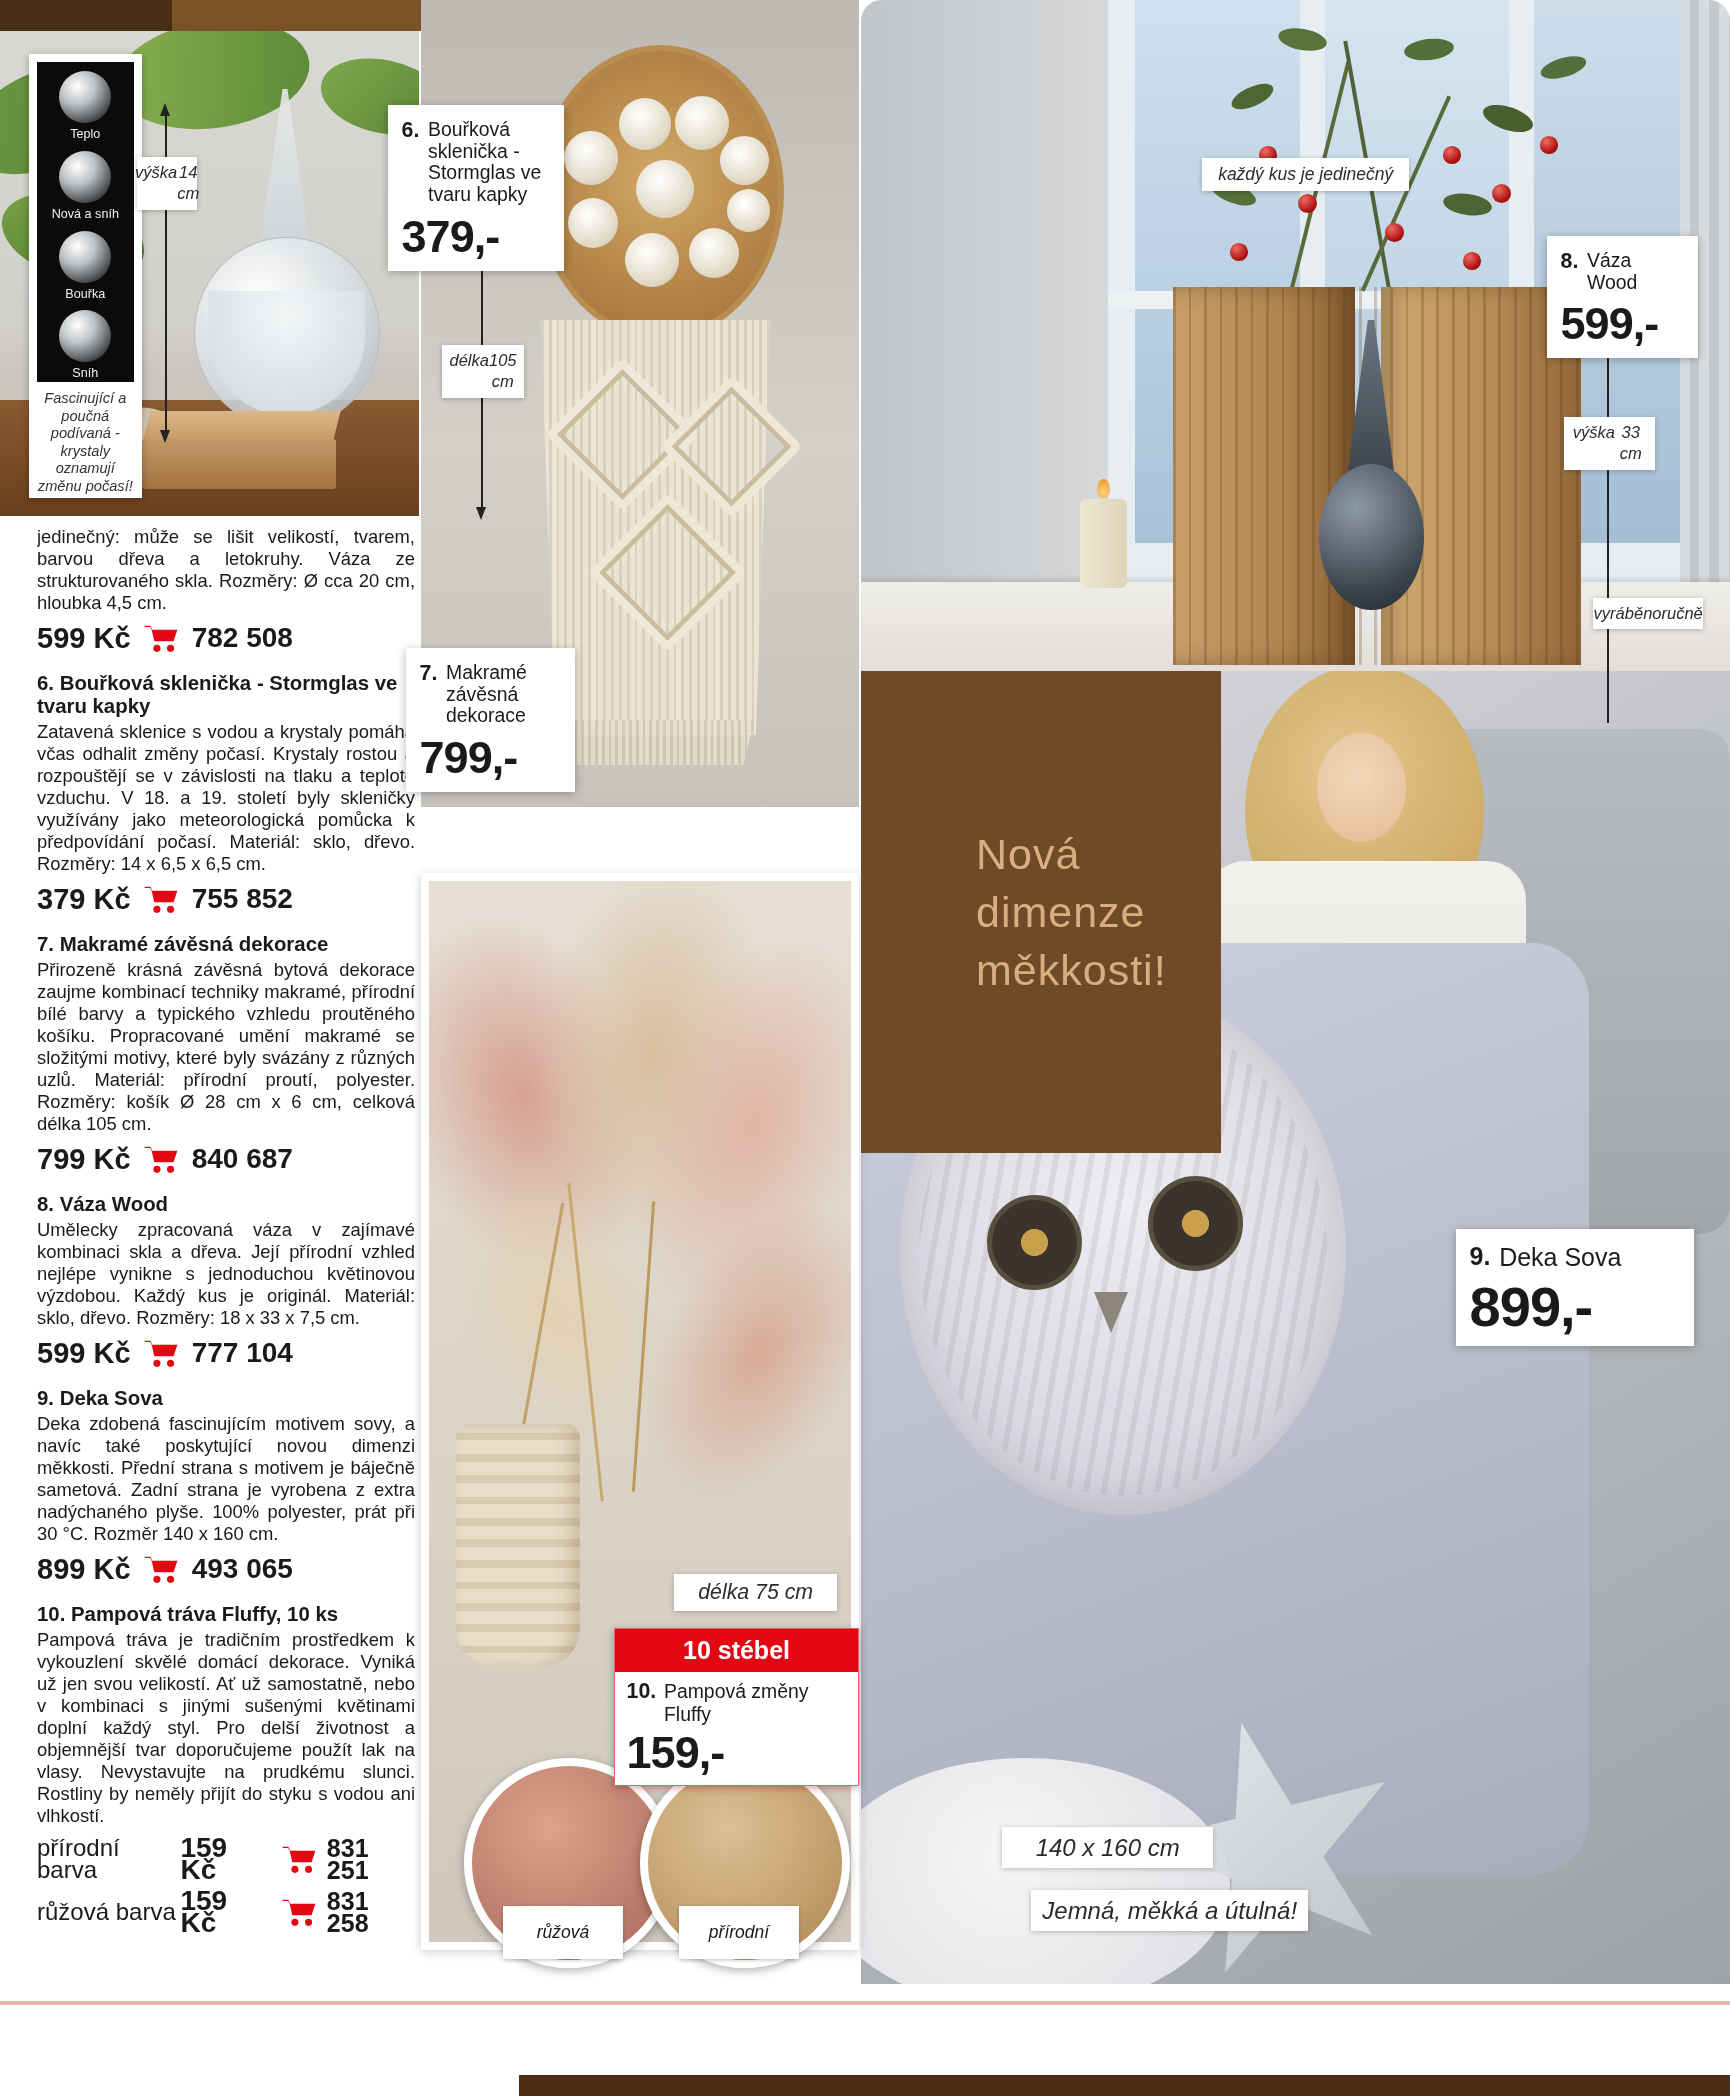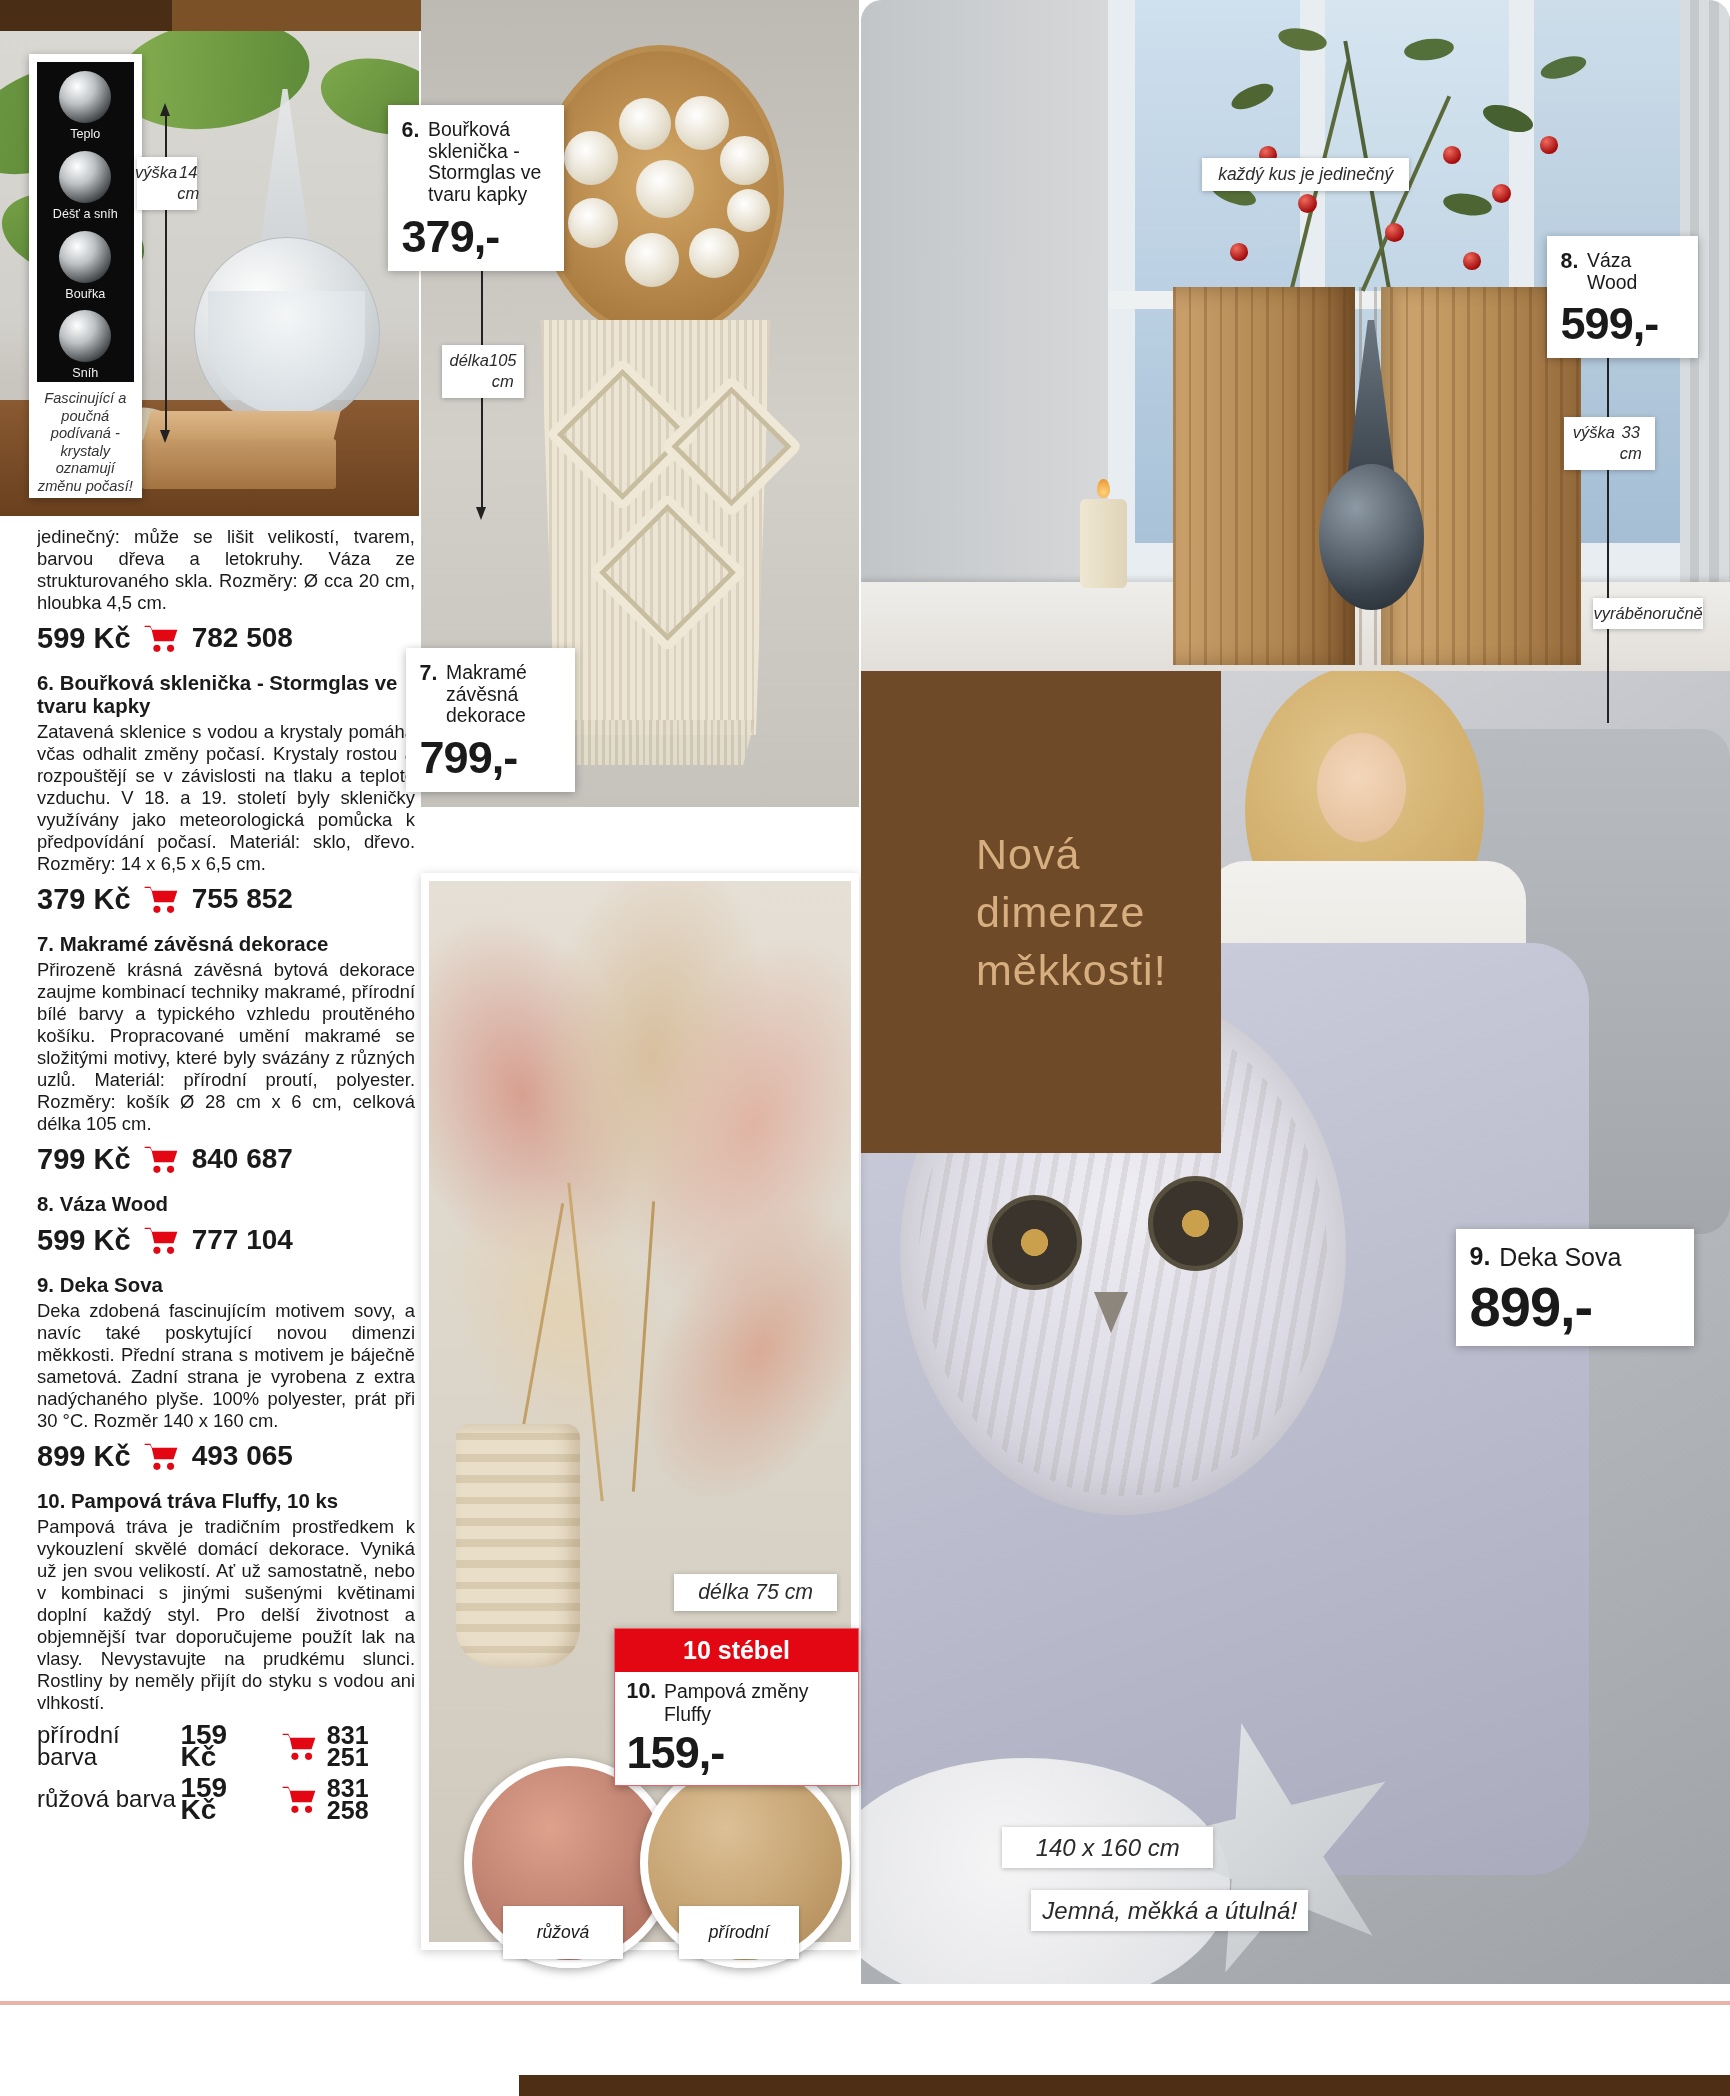--- a/index.html
+++ b/index.html
@@ -109,21 +109,21 @@
     <div style="position:absolute;left:29px;top:23px;width:113px;height:444px;background:#fff;
          box-shadow:0 1.9px 7.8px rgba(0,0,0,.3);">
       <div style="position:absolute;left:7.8px;top:7.8px;width:97px;height:320px;background:#0b0b0b;
            display:flex;flex-direction:column;align-items:center;text-align:center;">
         <div class="wstrip-cell">
           <div class="wball"></div>
           <div class="wlabel">Teplo</div>
         </div>
         <div class="wstrip-cell">
           <div class="wball"></div>
-          <div class="wlabel">Déšť a sníh</div>
+          <div class="wlabel">Nová a sníh</div>
         </div>
         <div class="wstrip-cell">
           <div class="wball"></div>
           <div class="wlabel">Bouřka</div>
         </div>
         <div class="wstrip-cell">
           <div class="wball"></div>
           <div class="wlabel">Sníh</div>
         </div>
       </div>
@@ -396,20 +396,21 @@
           <path d="M1 2h4.2l1.3 3H25l-2.8 8.4H8.1L6.2 5.2 5 3H1z" fill="#e30613"></path>
           <circle cx="10" cy="18.6" r="2.6" fill="#e30613"></circle>
             <circle cx="20" cy="18.6" r="2.6" fill="#e30613"></circle>
         </svg>
         <span class="code">840 687</span>
       </div>
     </div>
 
     <div class="entry">
       <h3>8. Váza Wood</h3>
+      <p>Umělecky zpracovaná váza v zajímavé kombinaci skla a dřeva. Její přírodní vzhled nejlépe vynikne s jednoduchou květinovou výzdobou. Každý kus je originál. Materiál: sklo, dřevo. Rozměry: 18 x 33 x 7,5 cm.</p>
       <div class="prow">
         <span class="p">599 Kč</span>
         <svg class="cart" viewBox="0 0 26 22">
           <path d="M1 2h4.2l1.3 3H25l-2.8 8.4H8.1L6.2 5.2 5 3H1z" fill="#e30613"></path>
           <circle cx="10" cy="18.6" r="2.6" fill="#e30613"></circle>
             <circle cx="20" cy="18.6" r="2.6" fill="#e30613"></circle>
         </svg>
         <span class="code">777 104</span>
       </div>
     </div>

